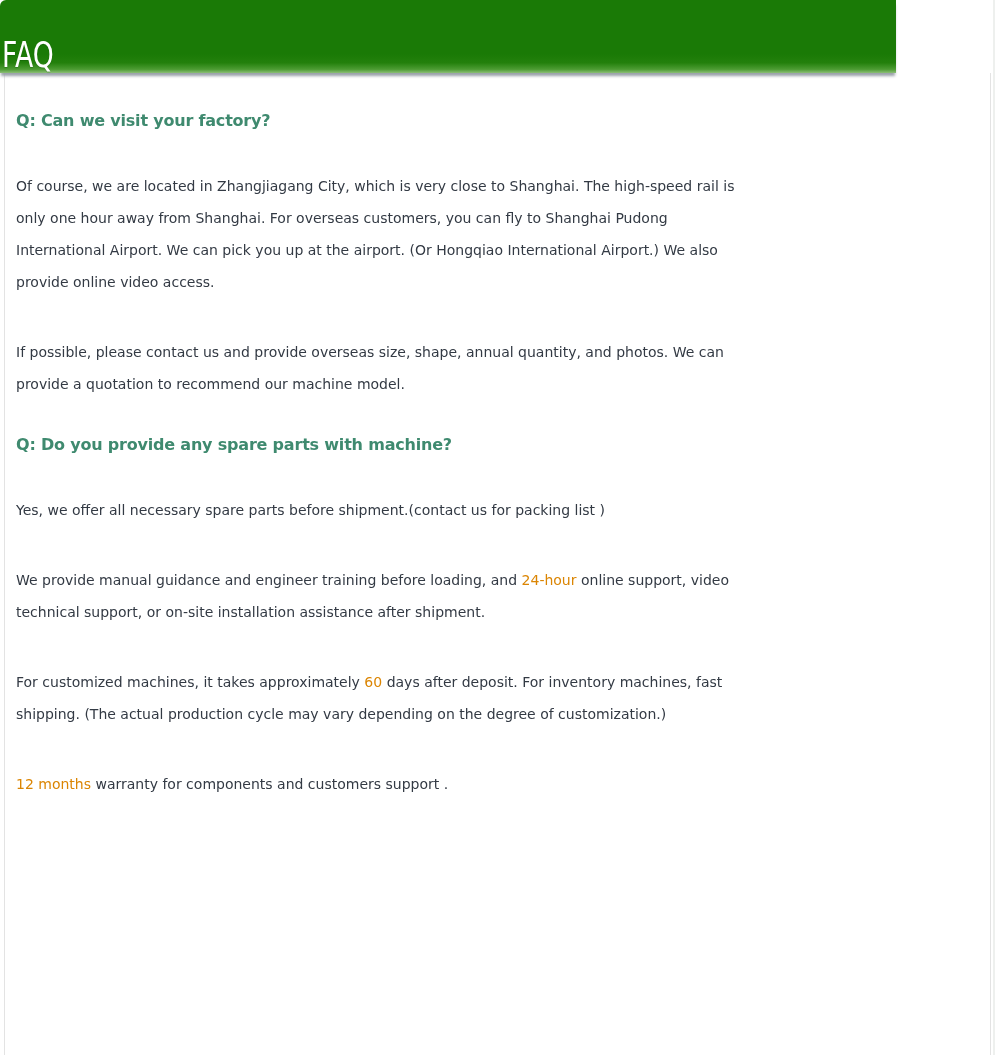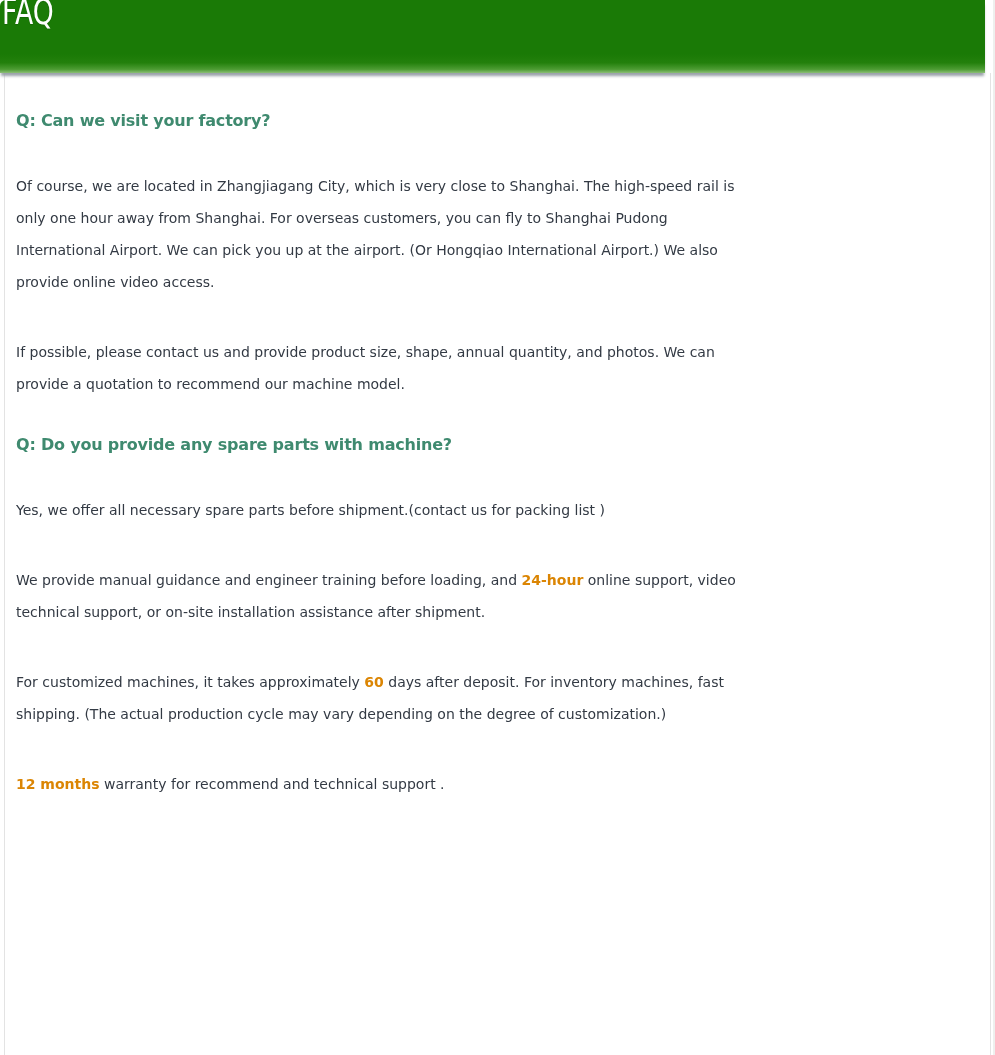--- a/index.html
+++ b/index.html
@@ -13,28 +13,28 @@
     width: 995px;
     height: 1055px;
     background: #ffffff;
     box-sizing: border-box;
     border-right: 2px solid #eef0ee;
     overflow: hidden;
   }
   .faq-header {
     position: relative;
     z-index: 2;
-    width: 985px;
+    width: 896px;
     height: 73px;
     box-sizing: border-box;
     background: linear-gradient(180deg, #1a7a06 0%, #1a7a06 74%, #23800c 86%, #4d9c33 95%, #8cbe77 100%);
     border-top-left-radius: 6px;
     box-shadow: 0 4px 3px -1px #9aa0a9;
     display: flex;
-    align-items: flex-start;
+    align-items: flex-end;
     color: #ffffff;
   }
   .faq-header .title {
     display: inline-block;
     font-size: 36px;
     font-weight: 400;
     line-height: 1;
     margin-left: 2px;
     margin-top: -6px;
     transform: scaleX(0.74);
@@ -66,58 +66,58 @@
   .faq-item:first-child .question { margin-top: 0; }
   .answer {
     color: #333a44;
     font-size: 14px;
     line-height: 32px;
     margin: 38px 0 33px 0;
     white-space: pre-line;
   }
   .hl {
     color: #db8503;
-    font-weight: bold;
+    font-weight: normal;
   }
 </style>
 </head>
 <body>
 
 <div class="page">
   <div class="faq-header">
     <span class="title">FAQ</span>
   </div>
   <div class="content">
     <div>
   <section class="faq-item">
     <h3 class="question">Q: Can we visit your factory?</h3>
     <p class="answer"><span>Of course, we are located in Zhangjiagang City, which is very close to Shanghai. The high-speed rail is
 only one hour away from Shanghai. For overseas customers, you can fly to Shanghai Pudong
 International Airport. We can pick you up at the airport. (Or Hongqiao International Airport.) We also
 provide online video access.</span></p>
   </section>
 
   <section class="faq-item">
-    <p class="answer"><span>If possible, please contact us and provide product size, shape, annual quantity, and photos. We can
+    <p class="answer"><span>If possible, please contact us and provide overseas size, shape, annual quantity, and photos. We can
 provide a quotation to recommend our machine model.</span></p>
   </section>
 
   <section class="faq-item">
     <h3 class="question">Q: Do you provide any spare parts with machine?</h3>
     <p class="answer"><span>Yes, we offer all necessary spare parts before shipment.(contact us for packing list )</span></p>
   </section>
 
   <section class="faq-item">
     <p class="answer"><span>We provide manual guidance and engineer training before loading, and </span><span class="hl">24-hour</span><span> online support, video
 technical support, or on-site installation assistance after shipment.</span></p>
   </section>
 
   <section class="faq-item">
     <p class="answer"><span>For customized machines, it takes approximately </span><span class="hl">60</span><span> days after deposit. For inventory machines, fast
 shipping. (The actual production cycle may vary depending on the degree of customization.)</span></p>
   </section>
 
   <section class="faq-item">
-    <p class="answer"><span class="hl">12 months</span><span> warranty for recommend and technical support .</span></p>
+    <p class="answer"><span class="hl">12 months</span><span> warranty for components and customers support .</span></p>
   </section>
 </div>
   </div>
 </div>
 
 </body></html>

